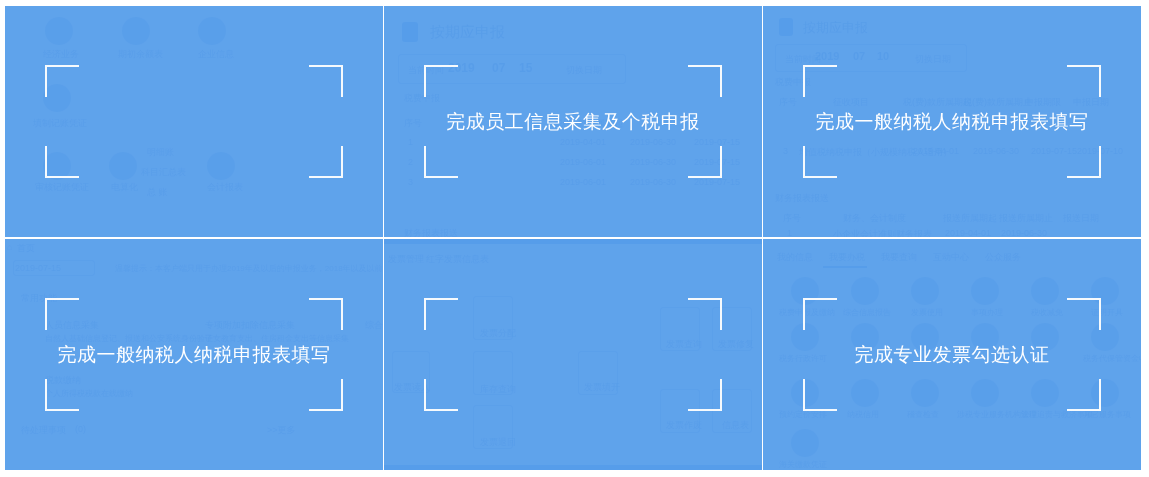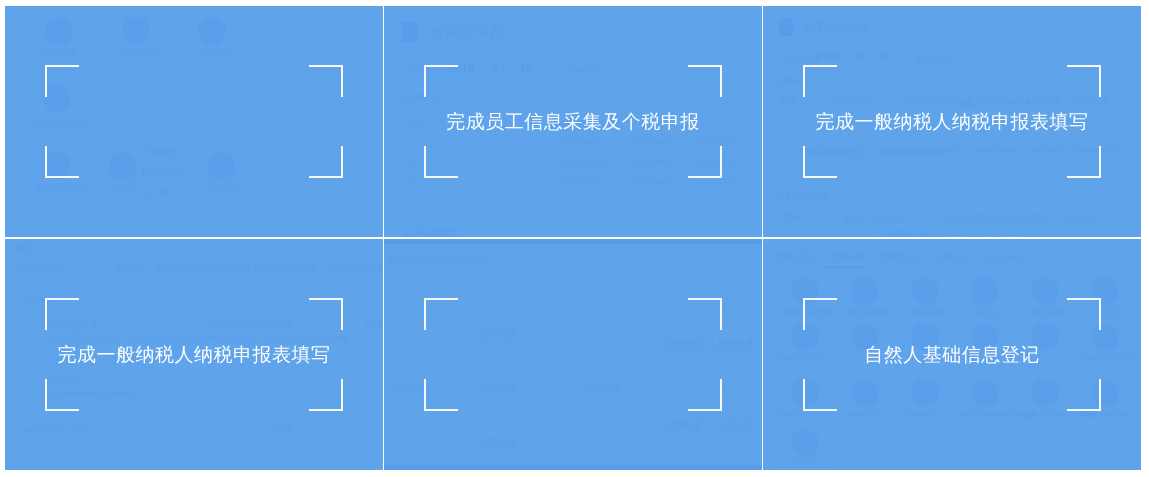--- a/index.html
+++ b/index.html
@@ -247,16 +247,16 @@
       <div class="circ" style="left:28px;top:190px;"></div>
       <span class="faint" style="left:16px;top:220px;font-size:8px;">海关缴款凭证</span>
     </div>
     <div class="ov"></div>
     <div class="frame">
       <div class="corner c-tl"></div>
       <div class="corner c-tr"></div>
       <div class="corner c-bl"></div>
       <div class="corner c-br"></div>
     </div>
-    <div class="title">自然人基础信息登记</div>
+    <div class="title">完成专业发票勾选认证</div>
   </div>
 
 </div>
 
 </body></html>

